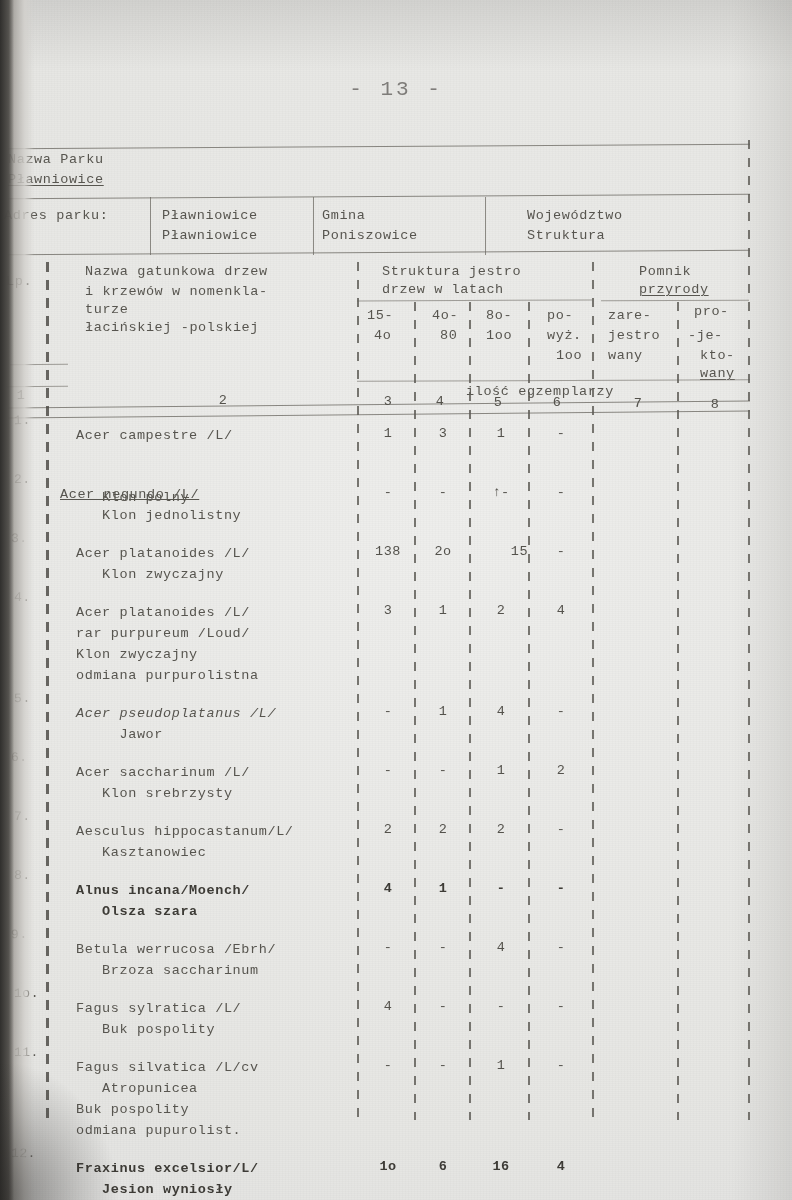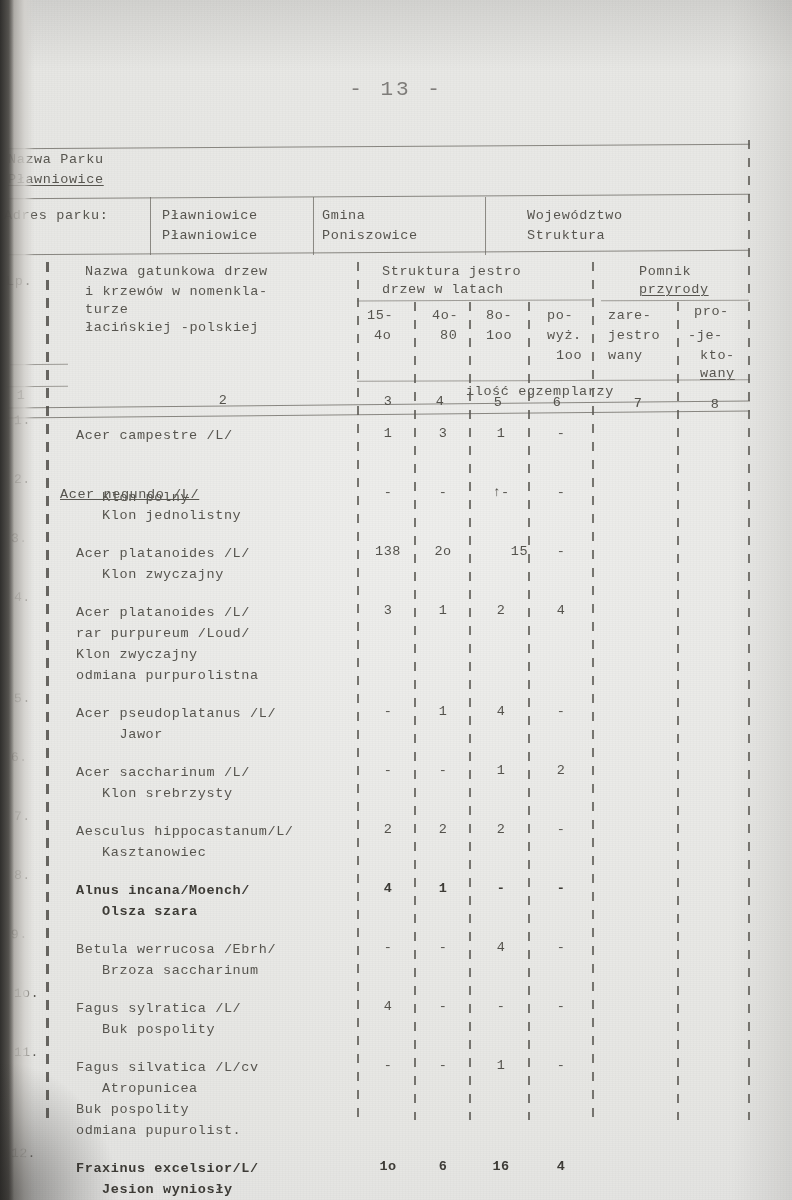--- a/index.html
+++ b/index.html
@@ -222,21 +222,21 @@
       <div class="rowno" style="left: 14px; top: 590px; transform: rotate(1.5deg);">4.</div>
       <div class="t" style="left: 76px; top: 603px;">Acer platanoides /L/</div>
       <div class="t" style="left: 76px; top: 624px;">rar purpureum /Loud/</div>
       <div class="t" style="left: 76px; top: 645px;">Klon zwyczajny</div>
       <div class="t" style="left: 76px; top: 666px;">odmiana purpurolistna</div>
       <div class="cell" style="left: 362px; top: 603px; width: 52px;">3</div>
       <div class="cell" style="left: 418px; top: 603px; width: 50px;">1</div>
       <div class="cell" style="left: 474px; top: 603px; width: 54px;">2</div>
       <div class="cell" style="left: 532px; top: 603px; width: 58px;">4</div>
       <div class="rowno" style="left: 14px; top: 691px; transform: rotate(-1.5deg);">5.</div>
-      <div class="t" style="left: 76px; top: 704px;">Acer pseudoplatanus /L/</div>
+      <div class="t" style="left: 76px; top: 704px; font-style: italic;">Acer pseudoplatanus /L/</div>
       <div class="t" style="left: 76px; top: 725px;">     Jawor</div>
       <div class="cell" style="left: 362px; top: 704px; width: 52px;">-</div>
       <div class="cell" style="left: 418px; top: 704px; width: 50px;">1</div>
       <div class="cell" style="left: 474px; top: 704px; width: 54px;">4</div>
       <div class="cell" style="left: 532px; top: 704px; width: 58px;">-</div>
       <div class="rowno" style="left: 11px; top: 750px; transform: rotate(-0.5deg);">6.</div>
       <div class="t" style="left: 76px; top: 763px;">Acer saccharinum /L/</div>
       <div class="t" style="left: 76px; top: 784px;">   Klon srebrzysty</div>
       <div class="cell" style="left: 362px; top: 763px; width: 52px;">-</div>
       <div class="cell" style="left: 418px; top: 763px; width: 50px;">-</div>

